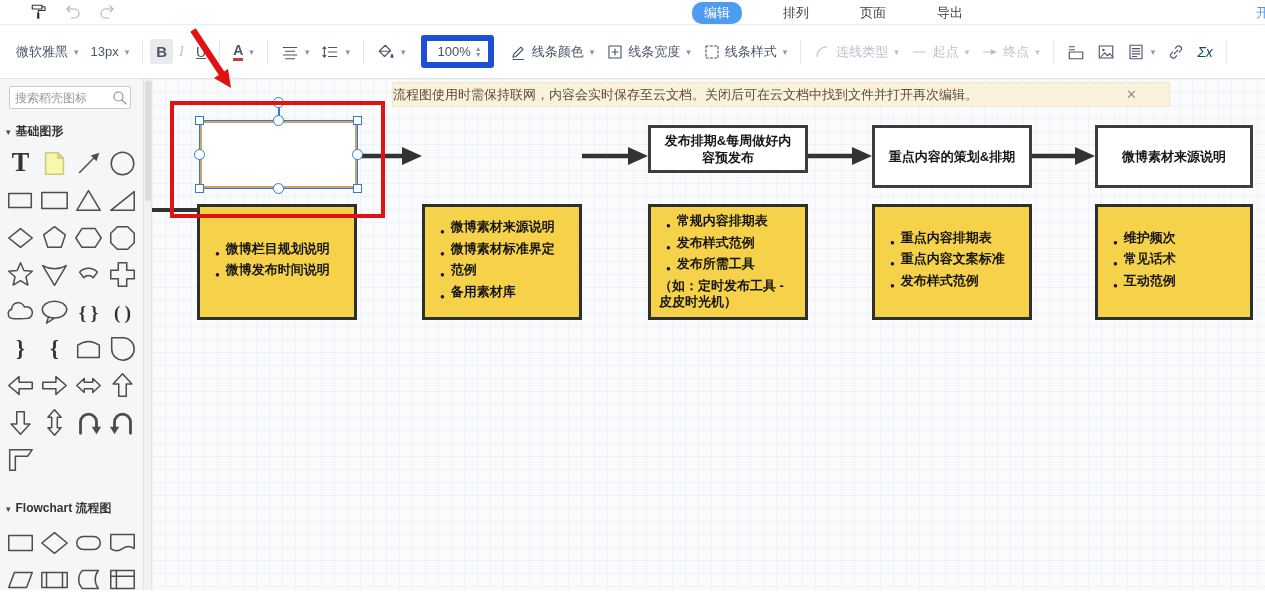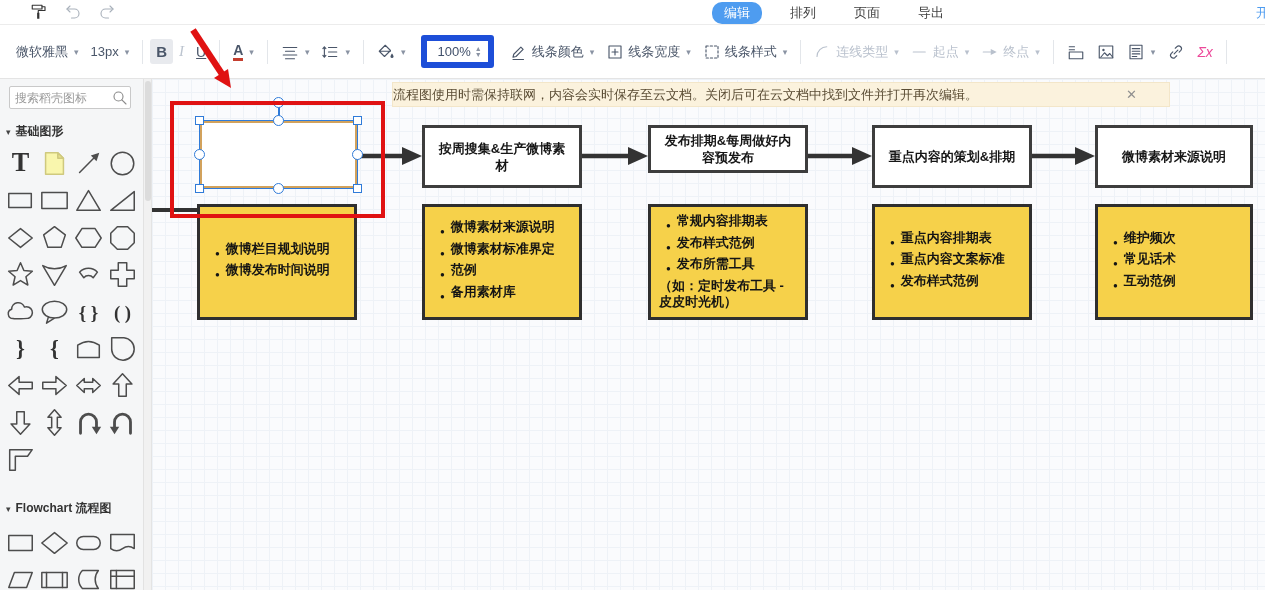--- a/index.html
+++ b/index.html
@@ -5,21 +5,21 @@
   * { margin:0; padding:0; box-sizing:border-box; }
   html,body { width:1265px; height:592px; overflow:hidden; }
   body { font-family:"Liberation Sans","DejaVu Sans",sans-serif; background:#fff; }
   .app { position:relative; width:1265px; height:592px; overflow:hidden; }
 
   
   .topbar { position:relative; height:25px; background:#fff; border-bottom:1px solid #ececec;
             display:flex; align-items:center; padding-left:30px; }
   .topbar .ticn { color:#333; margin-right:16px; display:inline-flex; }
   .topbar .ticn.gray { color:#a9b1bb; }
-  .tabs { position:absolute; left:712px; top:2px; display:flex; align-items:flex-start; gap:18px; }
+  .tabs { position:absolute; left:692px; top:2px; display:flex; align-items:flex-start; gap:31px; }
   .tab { font-size:13px; color:#3f3f3f; padding:2px 10px; cursor:pointer; white-space:nowrap; }
   .tab.active { background:#4e9cf0; color:#fff; border-radius:10px; padding:2px 12px; }
   .top-partial { position:absolute; right:0; top:4px; width:9px; overflow:hidden; color:#4e9cf0; font-size:13px; }
 
   
   .toolbar { height:54px; background:#fff; border-bottom:1px solid #e4e4e4;
              display:flex; align-items:center; padding-left:10px; color:#4a5669; }
   .tb-item, .tb-btn { display:flex; align-items:center; gap:4px; font-size:13px; color:#4a5669;
              padding:4px 6px; border-radius:3px; cursor:pointer; white-space:nowrap; }
   .tb-btn.active { background:#e8eaee; }
@@ -28,21 +28,21 @@
   .b { font-weight:700; font-size:15px; }
   .i { font-style:italic; font-family:"Liberation Serif",serif; font-size:15px; color:#bcc4cf; }
   .u { text-decoration:underline; font-size:14px; }
   .fc { font-weight:700; font-size:14px; border-bottom:3px solid #c43e2f; line-height:15px; }
   .zoombox { display:flex; align-items:center; border:6px solid #1d4ed8; border-radius:3px;
              padding:3px 6px 3px 10px; margin:0 10px; gap:4px; }
   .zoombox .zval { font-size:13px; color:#41506a; }
   .spin { display:flex; flex-direction:column; line-height:6px; font-size:7px; color:#8a93a3; cursor:pointer; }
   .grp-disabled, .grp-disabled .caret, .grp-disabled svg { color:#b9c1cd !important; }
   .ticon { display:inline-flex; align-items:center; }
-  .formula { font-size:14px; font-style:italic; color:#ec4899; }
+  .formula { font-size:14px; font-style:italic; color:#0c4a6e; }
 
   
   .main { display:flex; height:511px; }
   .sidebar { position:relative; width:144px; background:#f5f6f7; border-right:1px solid #e2e2e2; overflow:hidden; flex:none; }
   .sb-scroll { width:8px; background:#f1f1f1; border-right:1px solid #e4e4e4; flex:none; }
   .sb-scroll .thumb { width:6px; height:120px; background:#dcdcdc; border-radius:3px; margin:2px auto 0; }
   .searchbox { position:absolute; left:9px; top:7px; width:122px; height:23px; background:#fff;
                border:1px solid #c9c9c9; border-radius:2px; display:flex; align-items:center; padding:0 5px; }
   .searchbox input { border:none; outline:none; width:96px; font-size:12px; color:#444; background:transparent;
                      font-family:"Liberation Sans","DejaVu Sans",sans-serif; }
@@ -543,21 +543,20 @@
           <line x1="430" y1="77" x2="478" y2="77"></line>
             <polygon points="496,77 476,68 476,86" stroke="none"></polygon>
           <line x1="656" y1="77" x2="703" y2="77"></line>
             <polygon points="720,77 700,68 700,86" stroke="none"></polygon>
           <line x1="880" y1="77" x2="926" y2="77"></line>
             <polygon points="943,77 923,68 923,86" stroke="none"></polygon>
         </g>
       </svg>
 
       <div class="flow-node selected" style="left:48px; top:42px; width:157px; height:67px;"></div>
-      <div class="flow-node" style="left:270px; top:46px; width:160px; height:63px;">按周搜集&amp;生产微博素材</div>
       <div class="flow-node" style="left:496px; top:46px; width:160px; height:48px;">发布排期&amp;每周做好内容预发布</div>
       <div class="flow-node" style="left:720px; top:46px; width:160px; height:63px;">重点内容的策划&amp;排期</div>
       <div class="flow-node" style="left:943px; top:46px; width:158px; height:63px;">微博素材来源说明</div>
 
       <div class="note-node" style="left:45px; top:125px; width:160px; height:116px;">
           <div class="note-line">
             <span class="blt">●</span>
             <span>微博栏目规划说明</span>
           </div>
           <div class="note-line">

